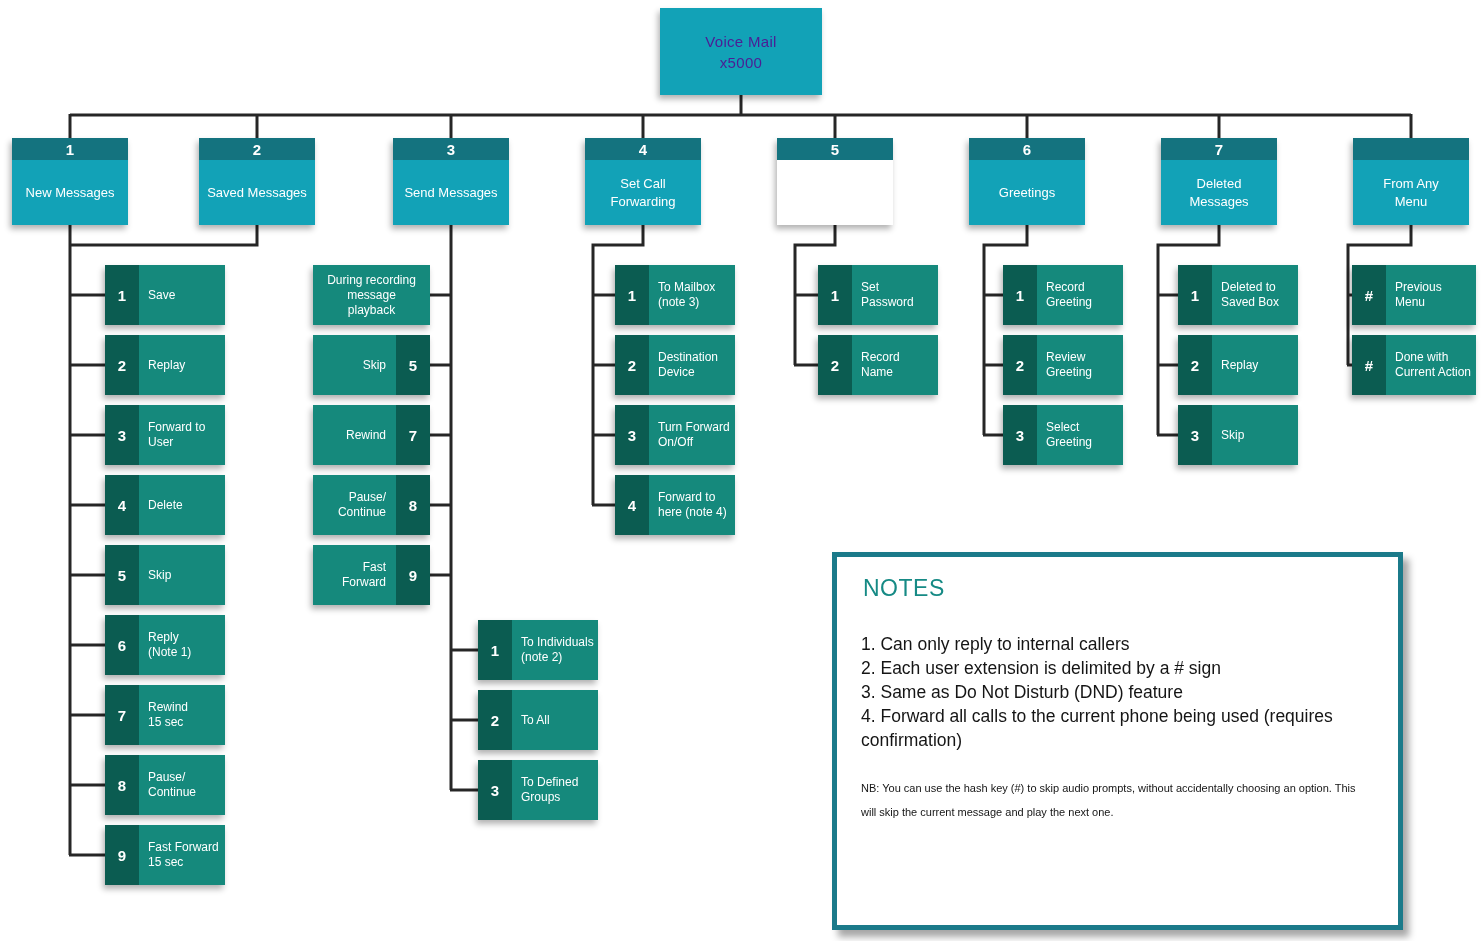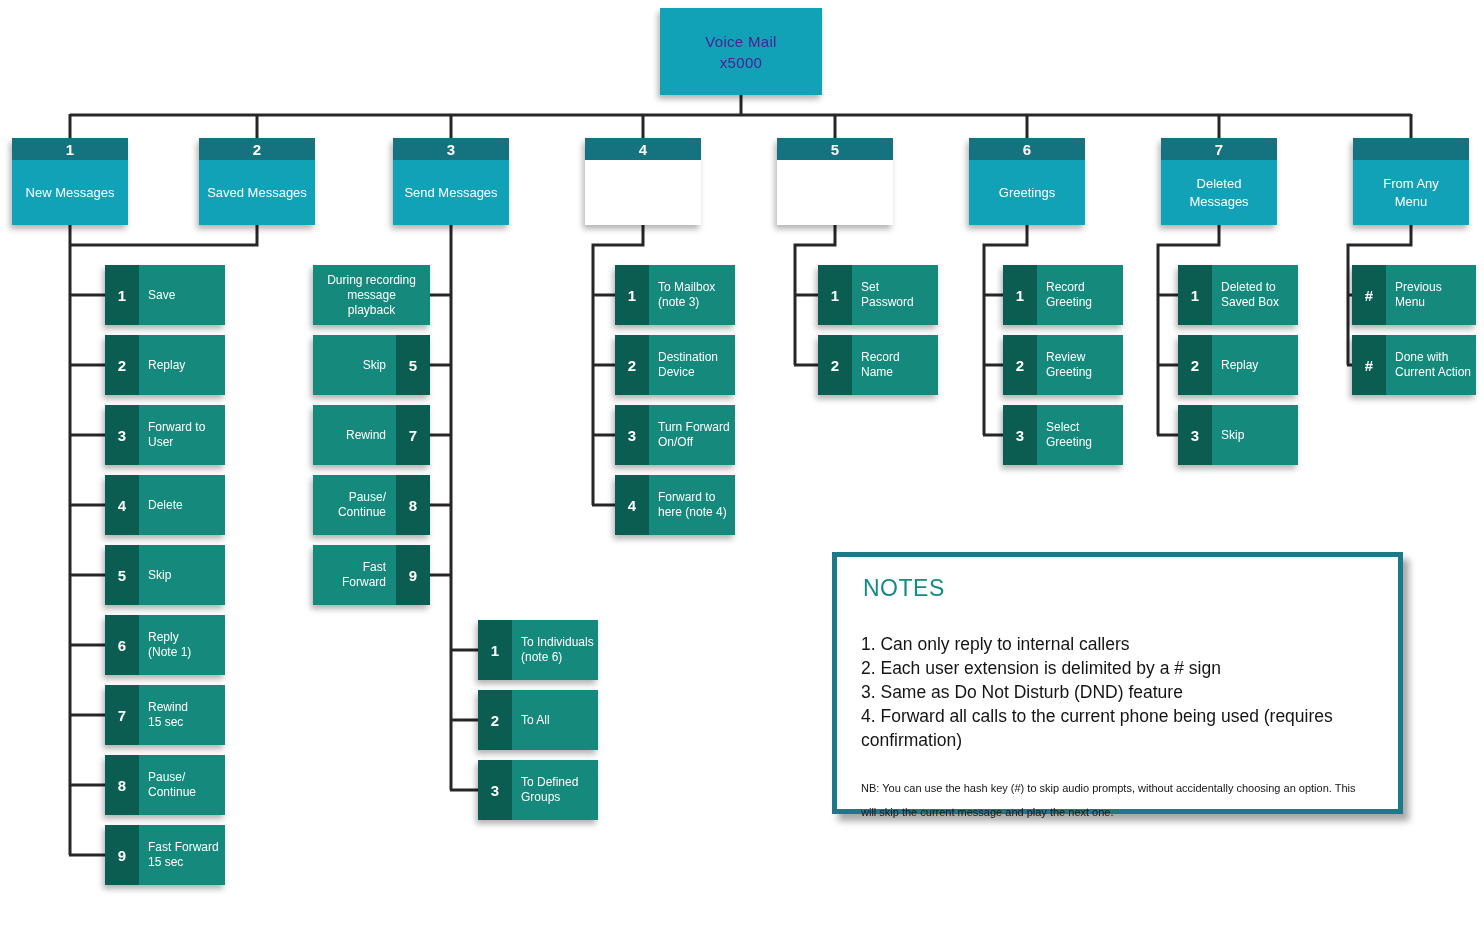--- a/index.html
+++ b/index.html
@@ -26,21 +26,21 @@
   .sbox{width:120px;height:60px;display:flex;}
   .skey{flex:0 0 34px;background:var(--green-dark);color:#fff;font-weight:bold;font-size:15px;
     display:flex;align-items:center;justify-content:center;}
   .slabel{flex:1;background:var(--green);color:#fff;font-size:12px;line-height:1.25;
     display:flex;align-items:center;padding:0 4px 0 9px;white-space:pre-line;}
   .sbox.rev{flex-direction:row-reverse;}
   .sbox.rev .slabel{justify-content:flex-end;text-align:right;padding:0 10px 0 4px;}
   .sbox.plain .slabel{justify-content:center;text-align:center;padding:0 10px;}
   .sbox.wide{width:124px;}
 
-  .notes{position:absolute;left:832px;top:552px;width:571px;height:262px;z-index:1;
+  .notes{position:absolute;left:832px;top:552px;width:571px;height:378px;z-index:1;
     box-sizing:border-box;background:#fff;border:5px solid var(--notes-border);
     box-shadow:6px 7px 7px rgba(0,0,0,.35);padding:14px 30px 0 24px;}
   .notes-title{color:var(--notes-title);font-size:23px;letter-spacing:.5px;margin:4px 0 0 2px;}
   .notes-body{margin-top:30px;}
   .notes-line{font-size:17.5px;line-height:24px;color:#151515;}
   .notes-nb{margin-top:24px;font-size:11px;line-height:24px;color:#151515;}
 </style>
 </head>
 <body>
 
@@ -118,20 +118,22 @@
   <div class="node mbox" style="left:199px">
     <div class="mhead">2</div>
     <div class="mbody">Saved Messages</div>
   </div>
   <div class="node mbox" style="left:393px">
     <div class="mhead">3</div>
     <div class="mbody">Send Messages</div>
   </div>
   <div class="node mbox" style="left:585px">
     <div class="mhead">4</div>
+    <div class="mbody">Set Call
+Forwarding</div>
   </div>
   <div class="node mbox" style="left:777px">
     <div class="mhead">5</div>
   </div>
   <div class="node mbox" style="left:969px">
     <div class="mhead">6</div>
     <div class="mbody">Greetings</div>
   </div>
   <div class="node mbox" style="left:1161px">
     <div class="mhead">7</div>
@@ -205,21 +207,21 @@
 Continue</div>
   </div>
   <div class="node sbox rev" style="left:313px;top:545px;width:117px">
     <div class="skey">9</div>
     <div class="slabel">Fast Forward</div>
   </div>
 
   <div class="node sbox" style="left:478px;top:620px">
     <div class="skey">1</div>
     <div class="slabel">To Individuals
-(note 6)</div>
+(note 2)</div>
   </div>
   <div class="node sbox" style="left:478px;top:690px">
     <div class="skey">2</div>
     <div class="slabel">To All</div>
   </div>
   <div class="node sbox" style="left:478px;top:760px">
     <div class="skey">3</div>
     <div class="slabel">To Defined
 Groups</div>
   </div>

